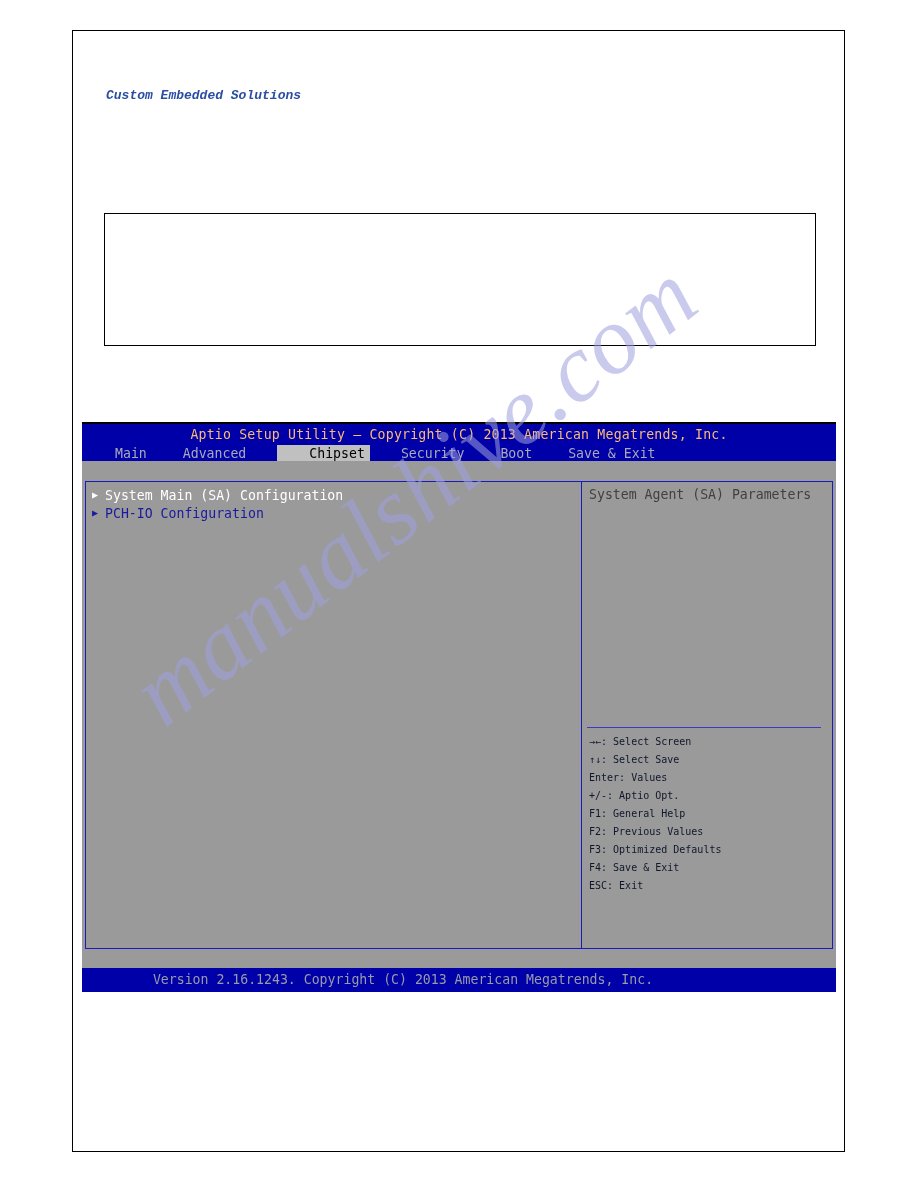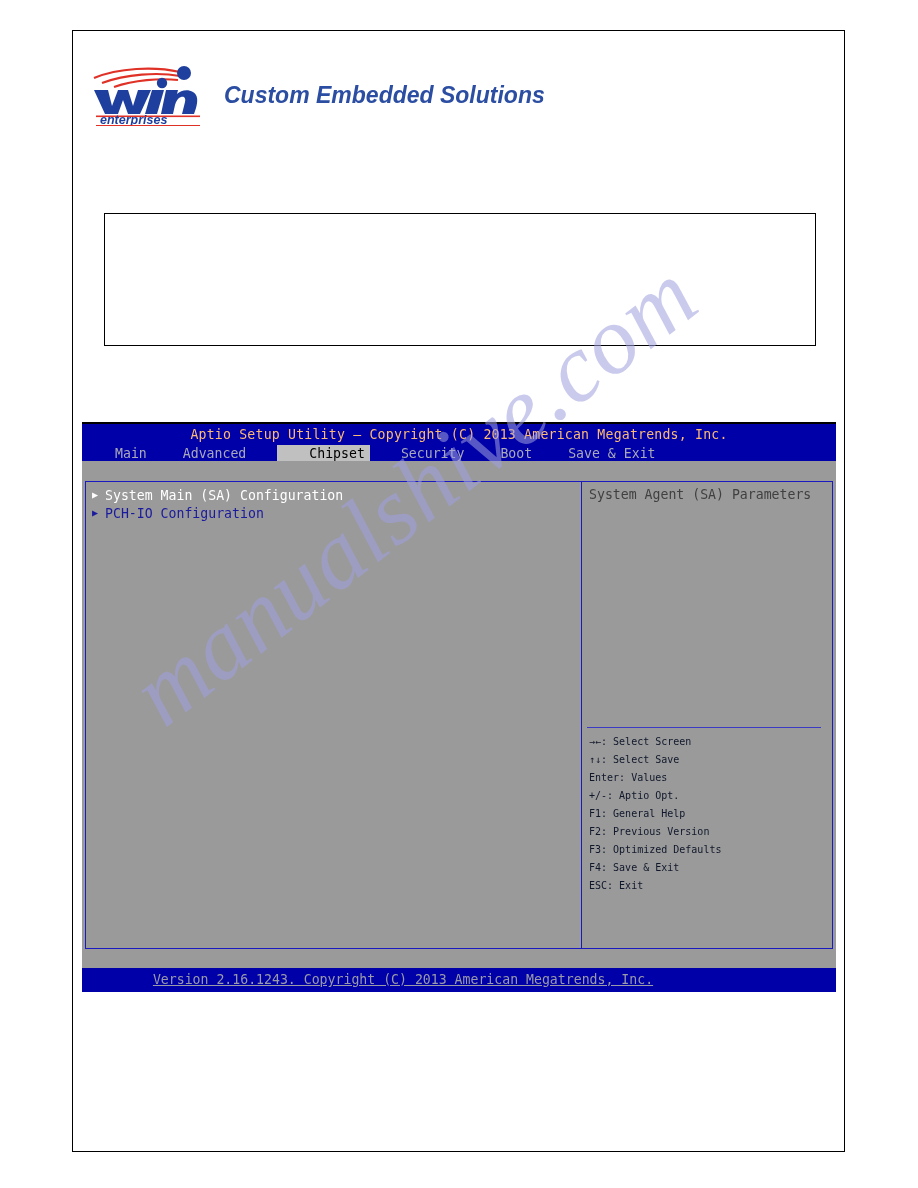--- a/index.html
+++ b/index.html
@@ -63,22 +63,22 @@
     z-index: 5;
   }
   #logo-block {
     position: relative;
     width: 118px;
     height: 62px;
   }
   .logo-svg { display:block; }
   #tagline {
     margin-left: 18px;
-    font-family: Liberation Sans, sans-serif;
-    font-size: 23px;
+    font-family: Liberation Mono, monospace;
+    font-size: 13px;
     font-weight: bold;
     font-style: italic;
     color: #2b4ea2;
     white-space: nowrap;
   }
 
   
   #content-box {
     position: absolute;
     left: 104px;
@@ -226,51 +226,28 @@
     background: #0000a8;
   }
   #bios-footer-text {
     position: absolute;
     left: 0; top: 4px;
     width: 642px;
     text-align: center;
     font-size: 13.2px;
     color: #9a9aa8;
     white-space: nowrap;
-    text-decoration: underline;
   }
 </style>
 </head>
 <body>
 
 <div id="page-frame"></div>
 
 <div id="letterhead">
-  <div id="logo-block">
-    <svg class="logo-svg" width="118" height="62" viewBox="0 0 118 62" xmlns="http://www.w3.org/2000/svg">
-
-      <g stroke="#e03127" stroke-width="2.2" fill="none">
-        <path d="M6 14 C 30 4, 66 2, 92 8"></path>
-        <path d="M14 19 C 38 10, 70 8, 92 12"></path>
-        <path d="M26 23 C 46 16, 72 14, 90 16"></path>
-      </g>
-      <circle cx="96" cy="9" r="7" fill="#1f3f9e"></circle>
-
-      <g fill="#1f3f9e">
-        <path d="M6 26 L20 26 L24 42 L30 26 L40 26 L45 42 L50 26 L63 26 L52 50 L40 50 L35 36 L30 50 L17 50 Z"></path>
-        <path d="M64 26 L76 26 L69 50 L57 50 Z"></path>
-        <circle cx="74" cy="19" r="5.2"></circle>
-        <path d="M78 26 L90 26 L89 30 C93 26, 100 25, 105 28 C110 31, 110 37, 108 44 L106 50 L94 50 L97 38 C98 34, 96 32, 93 33 C90 34, 88 37, 87 41 L85 50 L73 50 Z"></path>
-      </g>
-
-      <rect x="8" y="51.5" width="104" height="1.6" fill="#e03127"></rect>
-      <text x="12" y="60" font-family="Liberation Sans, sans-serif" font-size="12.5" font-style="italic" font-weight="bold" fill="#1f3f9e">enterprises</text>
-      <rect x="8" y="61" width="104" height="1.2" fill="#e03127"></rect>
-    </svg>
-  </div>
   <div id="tagline">Custom Embedded Solutions</div>
 </div>
 
 <div id="content-box"></div>
 
 <div id="bios">
 
   <div id="bios-title-bar">
     <div id="bios-title">Aptio Setup Utility – Copyright (C) 2013 American Megatrends, Inc.</div>
     <div id="menu-bar">
@@ -299,21 +276,21 @@
 
       <div id="right-panel">
         <div id="help-text">System Agent (SA) Parameters</div>
         <div id="key-divider"></div>
         <div id="key-legend">
           <div class="key-row">→←: Select Screen</div>
           <div class="key-row">↑↓: Select Save</div>
           <div class="key-row">Enter: Values</div>
           <div class="key-row">+/-: Aptio Opt.</div>
           <div class="key-row">F1: General Help</div>
-          <div class="key-row">F2: Previous Version</div>
+          <div class="key-row">F2: Previous Values</div>
           <div class="key-row">F3: Optimized Defaults</div>
           <div class="key-row">F4: Save &amp; Exit</div>
           <div class="key-row">ESC: Exit</div>
         </div>
       </div>
 
     </div>
   </div>
 
   <div id="bios-footer-bar">

